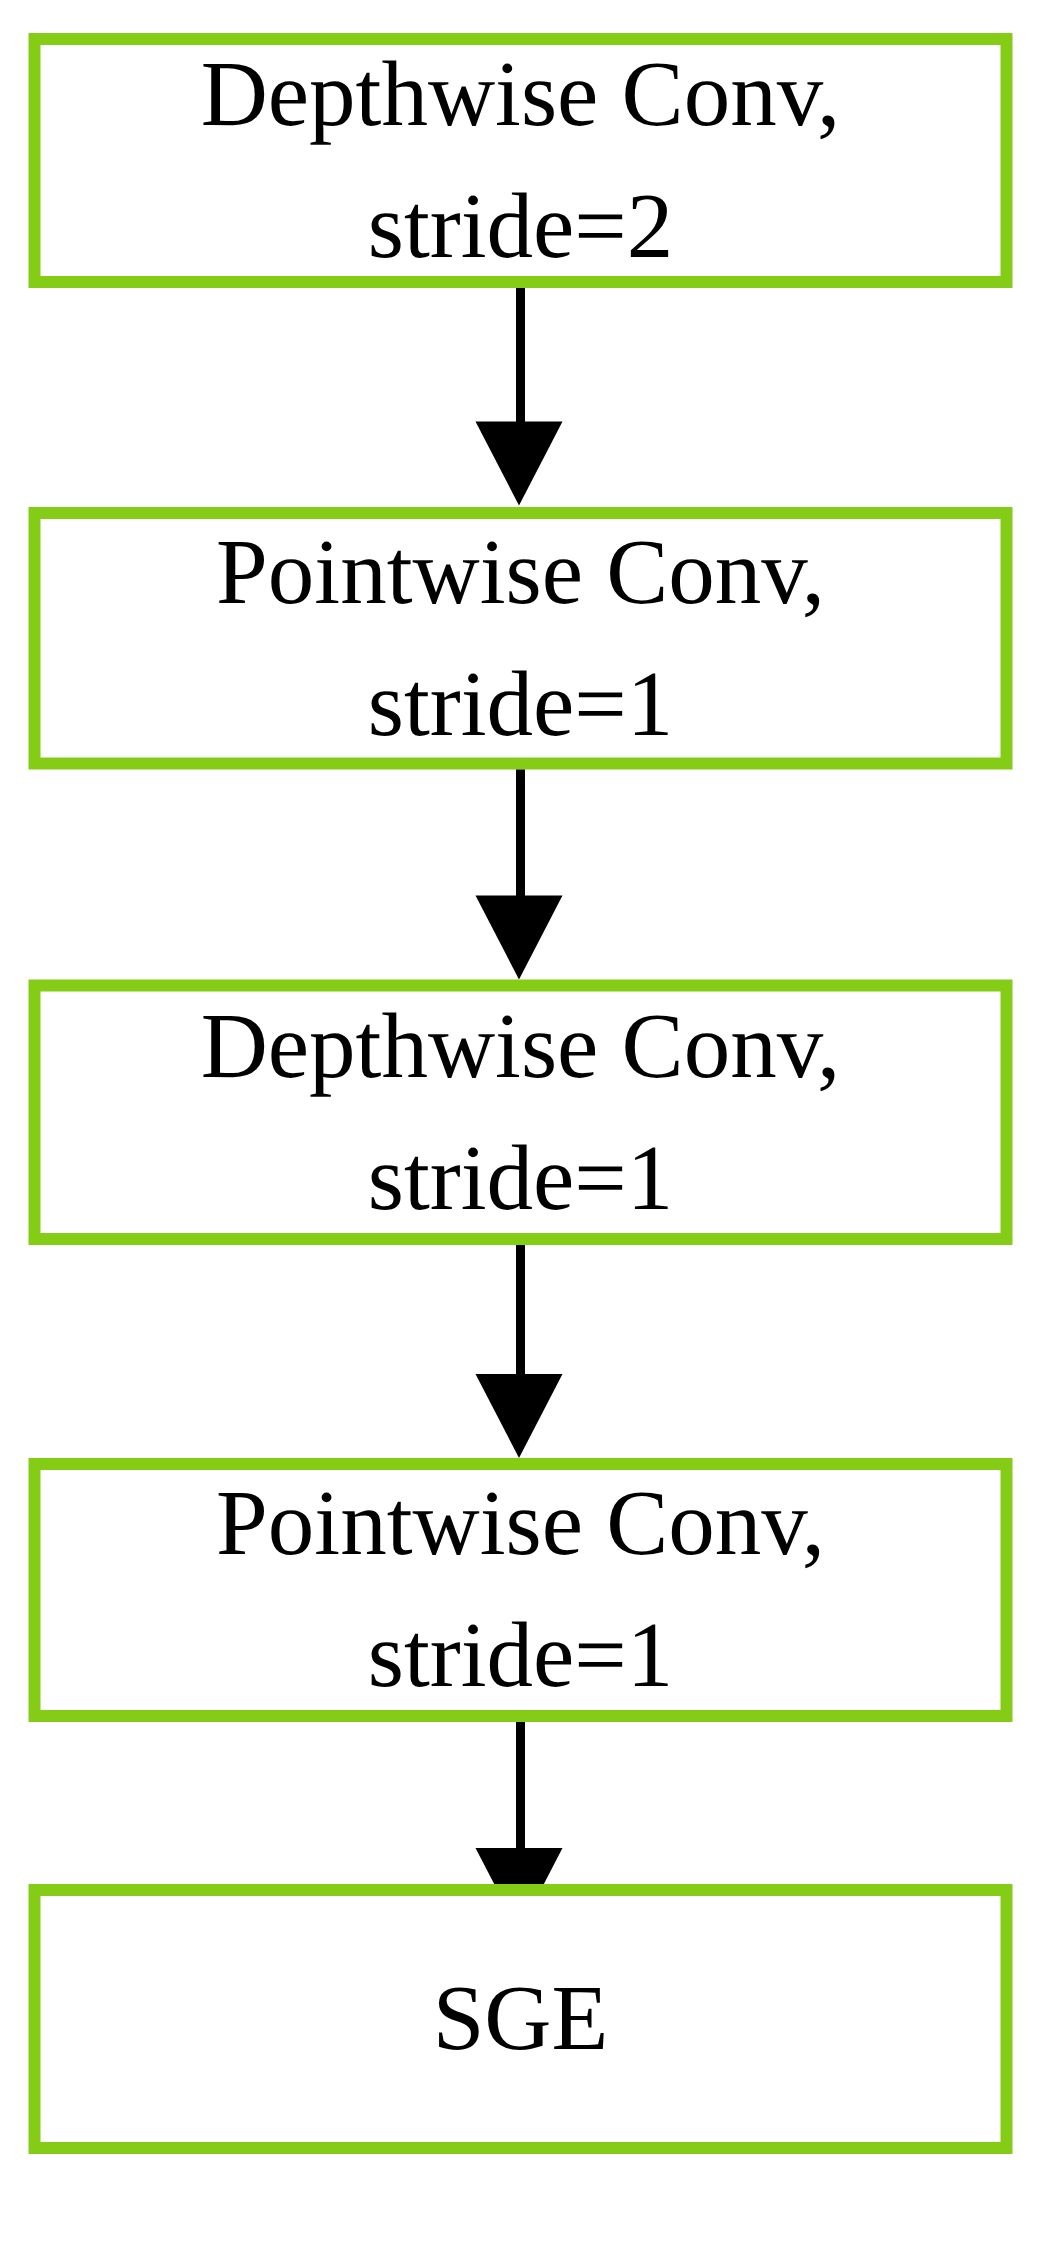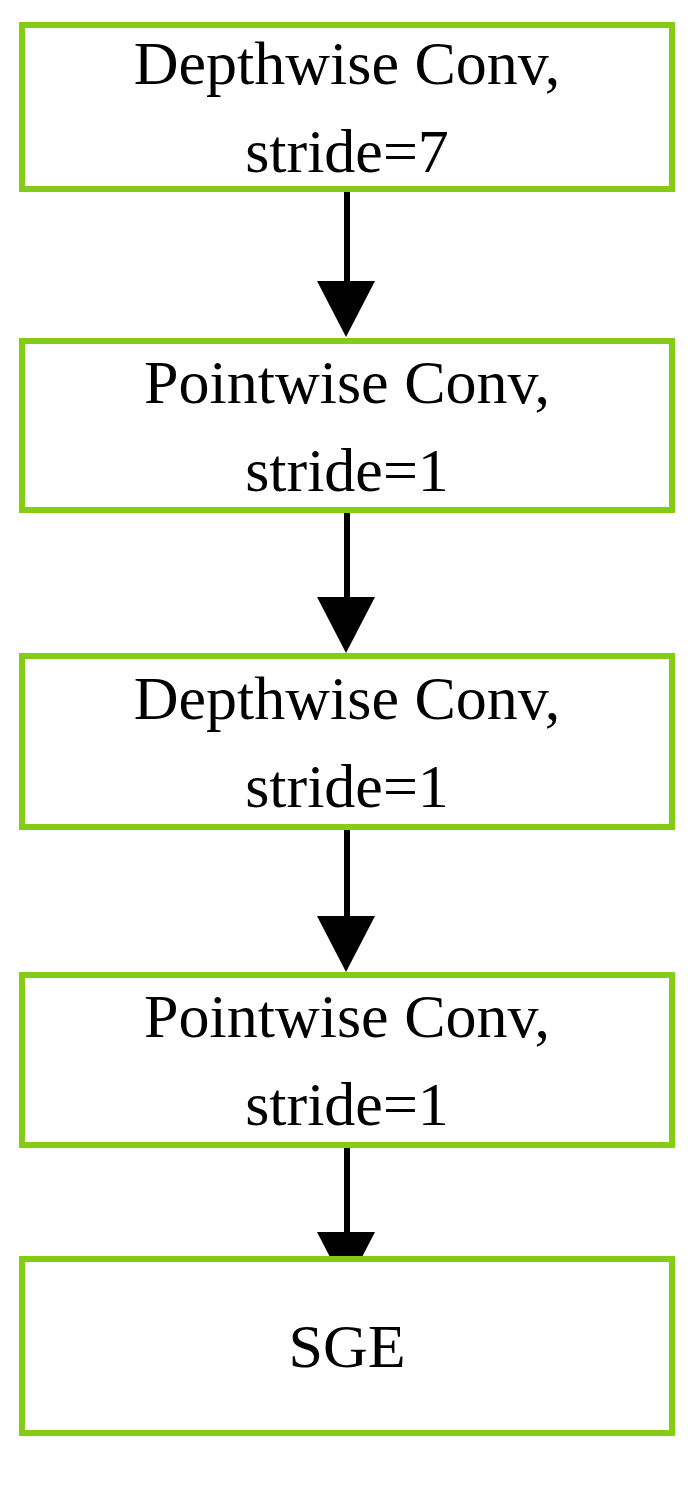--- a/index.html
+++ b/index.html
@@ -17,21 +17,21 @@
     position: relative;
     width: 699px;
     height: 1499px;
     background: #ffffff;
   }
   .node {
     position: absolute;
     left: 19px;
     width: 656px;
     box-sizing: border-box;
-    border: 6px solid #84cc16;
+    border: 8px solid #84cc16;
     background: #ffffff;
     display: flex;
     flex-direction: column;
     align-items: center;
     justify-content: center;
     color: #000000;
   }
   .node-line {
     display: block;
     font-size: 62px;
@@ -86,21 +86,21 @@
   #edge-3 .stem { height: 85px; }
   #edge-3 .head { top: 84px; }
 </style>
 </head>
 <body>
 
 <div id="diagram">
 
   <div class="node" id="node-0">
     <span class="node-line">Depthwise Conv,</span>
-    <span class="node-line">stride=7</span>
+    <span class="node-line">stride=2</span>
   </div>
 
   <div class="edge" id="edge-0">
     <div class="stem"></div>
     <div class="head"></div>
   </div>
 
   <div class="node" id="node-1">
     <span class="node-line">Pointwise Conv,</span>
     <span class="node-line">stride=1</span>

